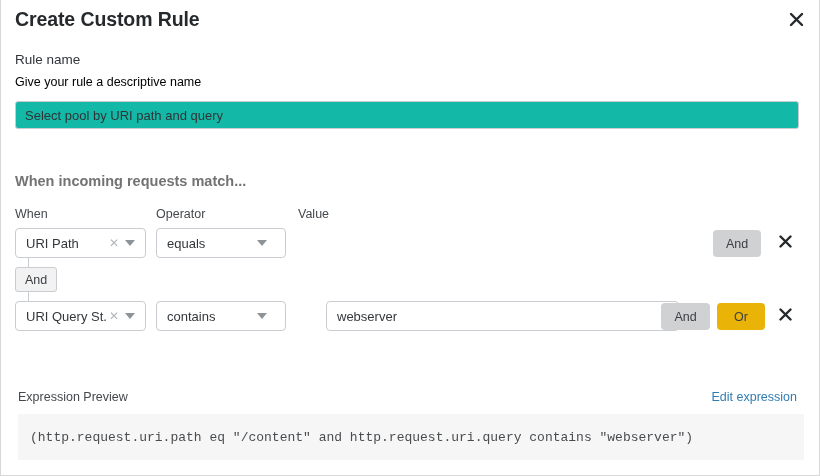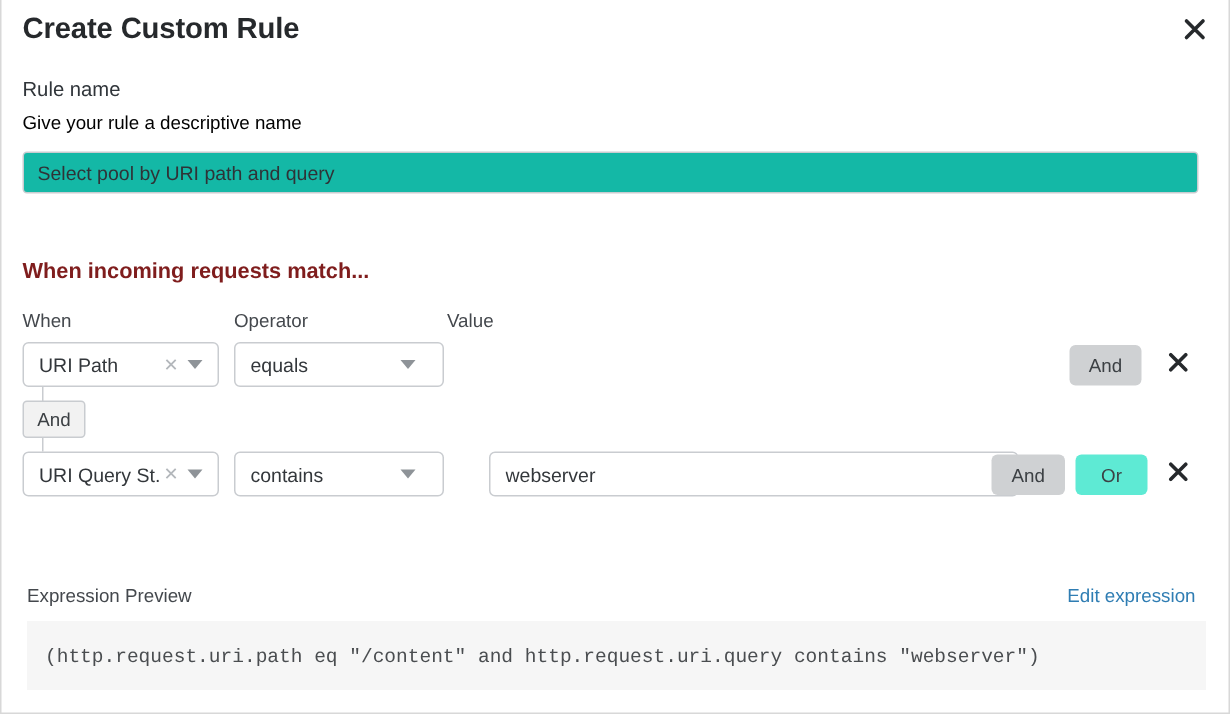--- a/index.html
+++ b/index.html
@@ -79,21 +79,21 @@
     outline: none;
   }
 
   
   .section-heading {
     position: absolute;
     left: 14px;
     top: 173px;
     font-size: 14.5px;
     font-weight: bold;
-    color: #7f1d1d;
+    color: #737373;
   }
 
   
   .col-head {
     position: absolute;
     top: 207px;
     font-size: 12.5px;
     color: #44484d;
   }
   .col-head.field    { left: 14px;  }
@@ -135,21 +135,21 @@
   .caret {
     flex: 0 0 auto;
     width: 0; height: 0;
     border-left: 5px solid transparent;
     border-right: 5px solid transparent;
     border-top: 6px solid #8e9398;
     margin-right: 4px;
     cursor: pointer;
   }
   .sel-field    { left: 14px;  width: 131px; }
-  .sel-operator { left: 155px; width: 140px; padding-right: 14px; }
+  .sel-operator { left: 155px; width: 130px; padding-right: 14px; }
 
   .value-input {
     position: absolute;
     box-sizing: border-box;
     height: 30px;
     border: 1px solid #c9ccd0;
     border-radius: 4px;
     background: #fff;
     padding: 0 10px;
     font-family: "Liberation Sans", sans-serif;
@@ -168,21 +168,21 @@
     border: none;
     border-radius: 4px;
     font-family: "Liberation Sans", sans-serif;
     font-size: 12.5px;
     color: #3c4044;
     cursor: pointer;
     padding: 0;
   }
   .logic-btn.and-1 { left: 712px; width: 48px; background: #cfd1d3; }
   .logic-btn.and-2 { left: 660px; width: 49px; background: #cfd1d3; }
-  .logic-btn.or-2  { left: 716px; width: 48px; background: #5eead4; }
+  .logic-btn.or-2  { left: 716px; width: 48px; background: #eab308; }
 
   .del-btn {
     position: absolute;
     top: 1px;
     width: 28px;
     height: 28px;
     display: flex;
     align-items: center;
     justify-content: center;
     background: none;

